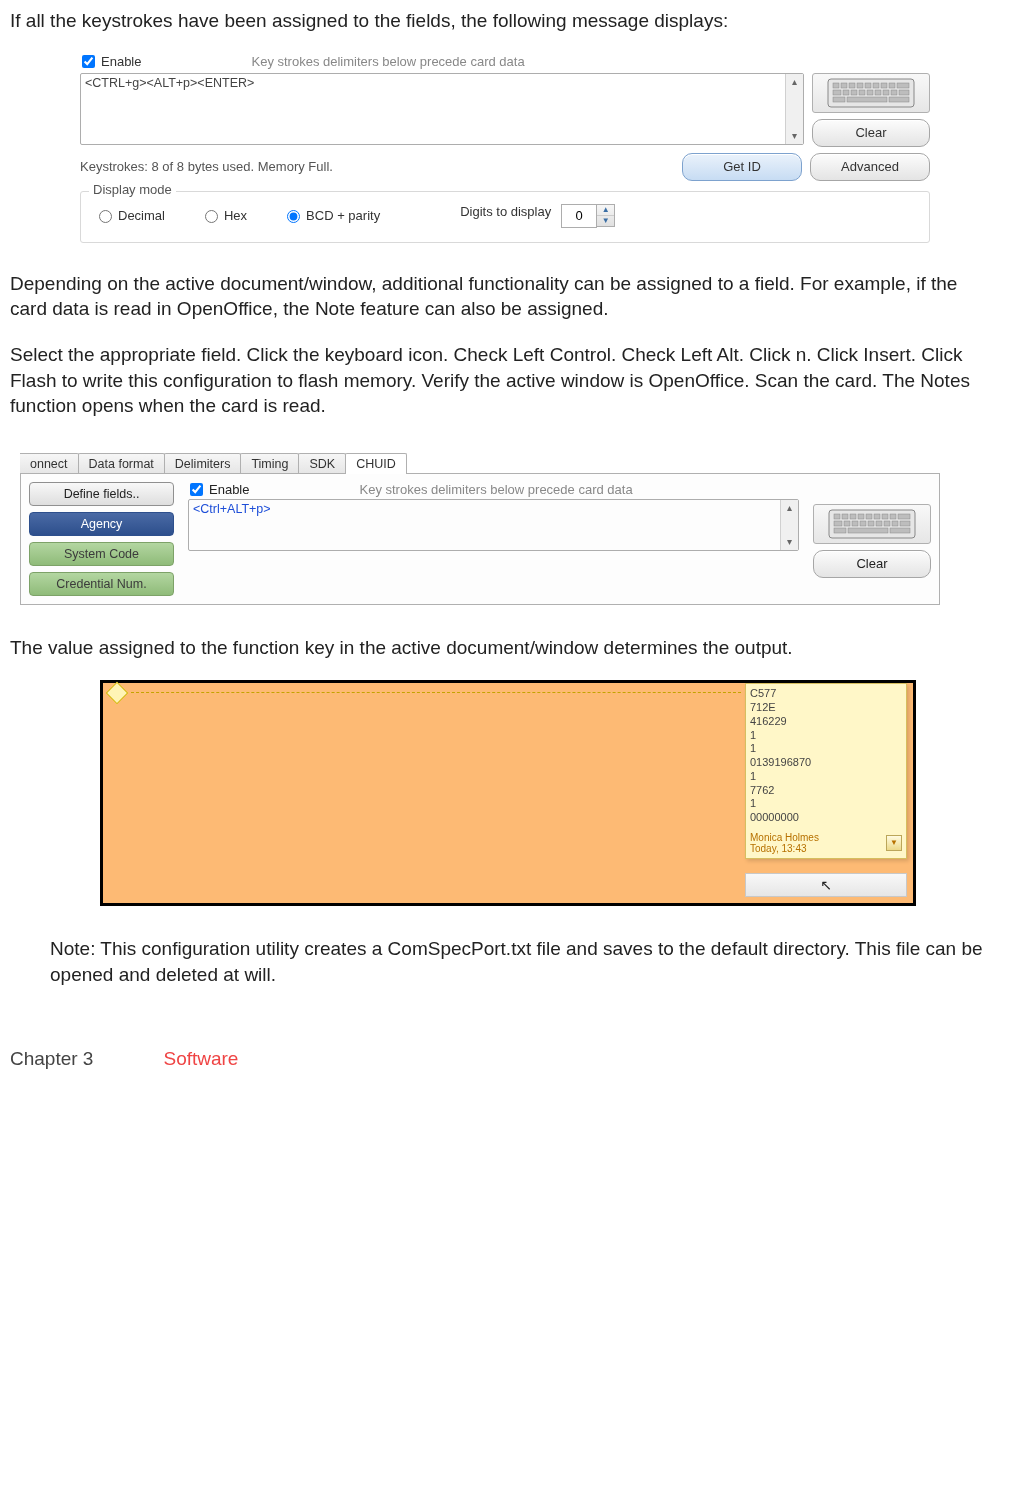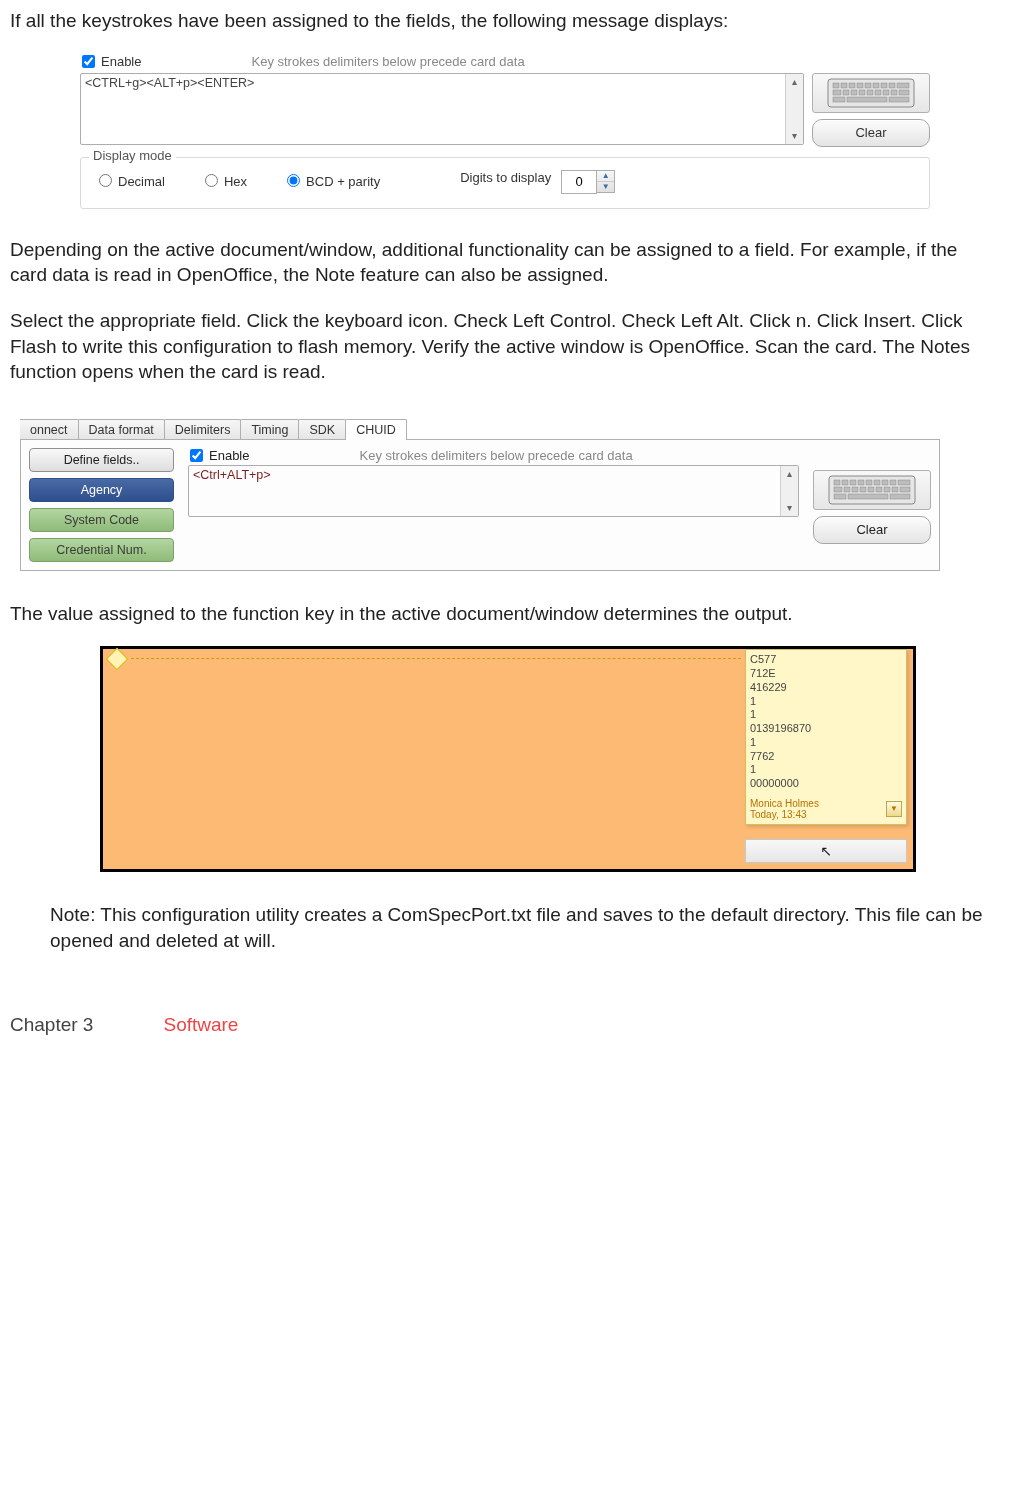--- a/index.html
+++ b/index.html
@@ -80,21 +80,21 @@
   .fieldset .legend {
     position: absolute;
     top: -10px;
     left: 8px;
     background: #fff;
     padding: 0 4px;
     color: #555;
     font-size: 13px;
   }
   .radio-row { display: flex; align-items: center; gap: 40px; }
-  .rb { display: inline-flex; align-items: flex-start; gap: 6px; font-size: 13px;}
+  .rb { display: inline-flex; align-items: flex-end; gap: 6px; font-size: 13px;}
   .rb input { margin:0; }
   .digits { display: flex; align-items: flex-start; gap: 10px; margin-left: 40px;}
   .spinner { display: flex; align-items: center; }
   .spinner input {
     width: 30px; height: 20px; border:1px solid #adadad; text-align: center;
     font-size: 13px;
   }
   .spinner .spins {
     width: 17px; border:1px solid #adadad; border-left:none;
     background: linear-gradient(#f6f6f6,#e0e0e0);
@@ -138,21 +138,21 @@
   .btnfield.blue { background:linear-gradient(#4a6aa5,#2d4f8c); color:#fff; border-color:#2d4f8c;}
   .btnfield.green{ background:linear-gradient(#b3d6a1,#8fbb79); color:#3b3b3b; border-color:#7da268;}
   .midcol { flex:1; display:flex; flex-direction:column; gap:2px;}
   .midtop { display:flex; align-items:center; }
   .midtop .cb{margin:0 6px 0 2px;}
   .midtop .caption{ color:#888; margin-left:110px;}
   .textarea2 {
     border:1px solid #adadad; border-radius:2px; height:50px;
     display:flex;
   }
-  .textarea2 .c{flex:1; padding:2px 4px; font-size:12.5px; color:#7f1d1d;}
+  .textarea2 .c{flex:1; padding:2px 4px; font-size:12.5px; color:#1d4ed8;}
   .rightcol { width:118px; display:flex; flex-direction:column; gap:6px; margin-top:22px;}
 
   
   .panel3 {
     margin: 20px 0 30px 90px;
     width: 810px;
     height: 220px;
     border:3px solid #000000;
     background:#fdba74;
     position:relative;
@@ -245,20 +245,25 @@
               <rect x="72" y="12" width="10" height="5"></rect>
             <rect x="6" y="19" width="12" height="5"></rect>
               <rect x="20" y="19" width="40" height="5"></rect>
               <rect x="62" y="19" width="20" height="5"></rect>
           </g>
         </svg>
       </div>
       <div class="btn">Clear</div>
     </div>
   </div>
+  <div class="ss1-row2">
+    <div class="status">Keystrokes: 8 of 8 bytes used. Memory Full.</div>
+    <div class="btn btn-blue" style="width:118px">Get ID</div>
+    <div class="btn" style="width:118px">Advanced</div>
+  </div>
   <div class="fieldset">
     <div class="legend">Display mode</div>
     <div class="radio-row">
       <label class="rb">
           <input type="radio" name="dm" style="">
           <span>Decimal</span>
         </label>
       <label class="rb">
           <input type="radio" name="dm" style="">
           <span>Hex</span>

